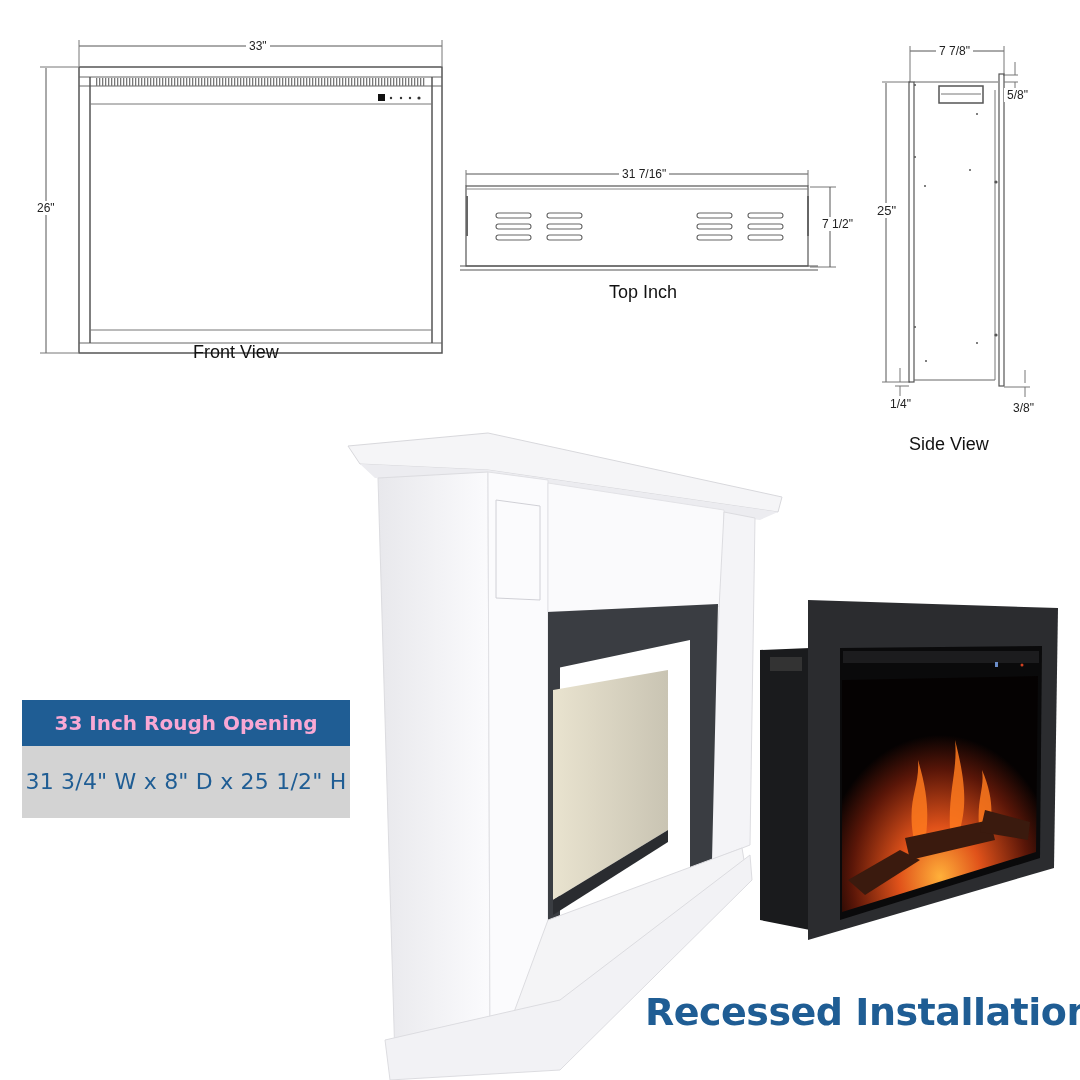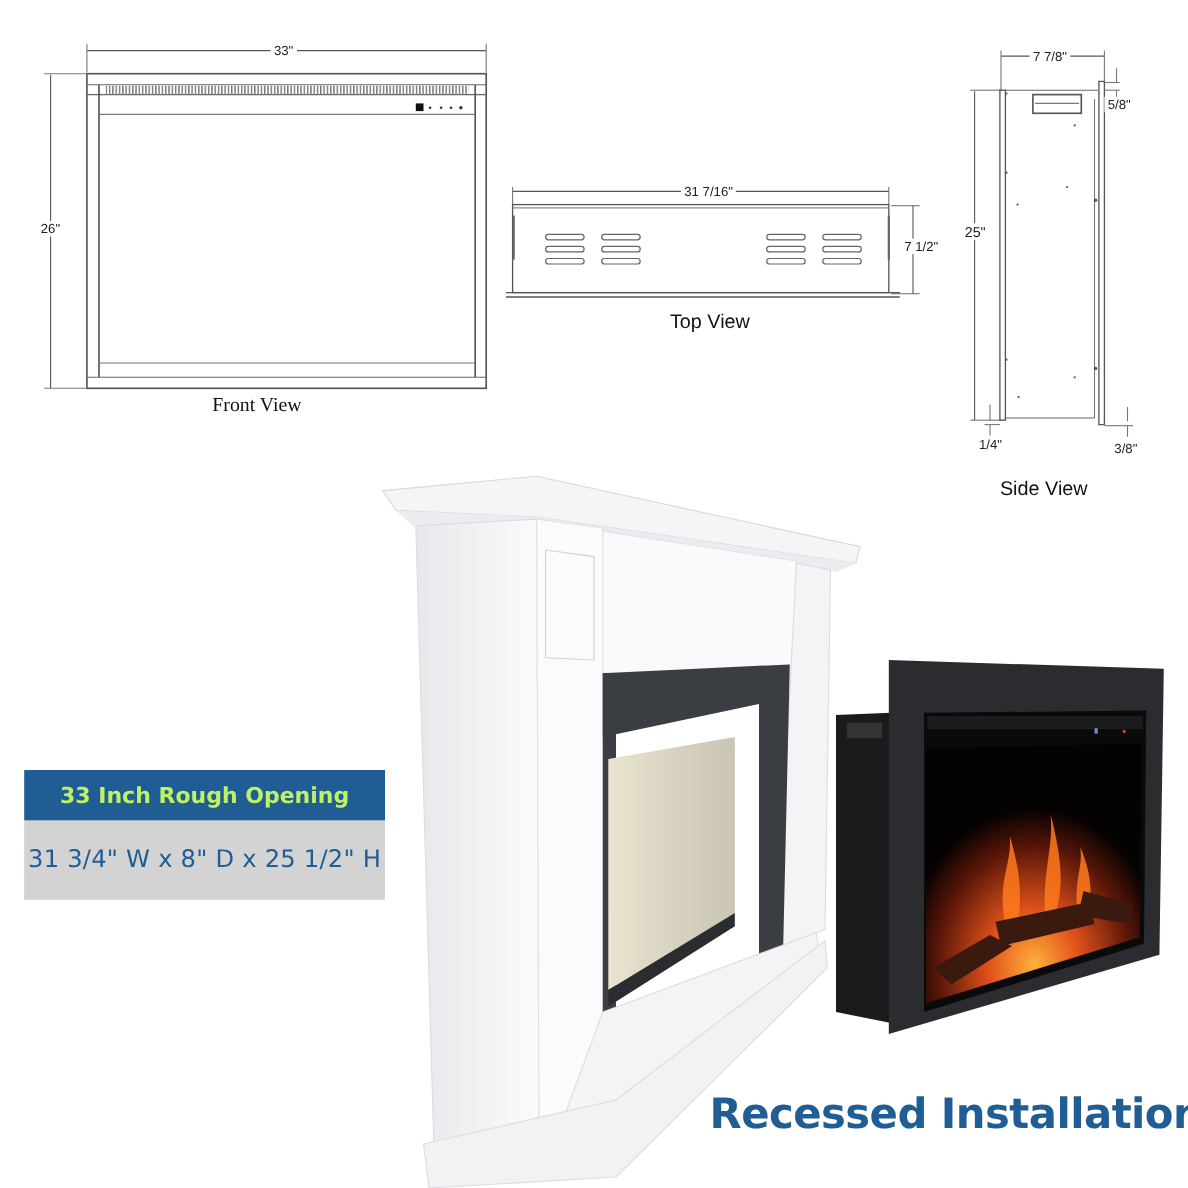--- a/index.html
+++ b/index.html
@@ -2,21 +2,21 @@
 <html><head>
 <meta charset="utf-8">
 <style>
   html, body { margin:0; padding:0; background:#ffffff; }
   body { width:1080px; height:1080px; position:relative; overflow:hidden; font-family:"Liberation Sans", sans-serif; }
   .abs { position:absolute; }
   .dim { font-family:"Liberation Sans", sans-serif; font-size:12px; color:#222; background:#fff; padding:0 3px; white-space:nowrap; }
   .view-label { font-family:"Liberation Sans", sans-serif; font-size:18px; color:#111; white-space:nowrap; }
   svg { position:absolute; overflow:visible; }
   .callout { position:absolute; left:22px; top:700px; width:328px; }
-  .callout-head { background:#1f5d94; color:#bef264; font-family:"DejaVu Sans", sans-serif; font-weight:bold; font-size:20px; height:46px; line-height:46px; text-align:center; }
+  .callout-head { background:#1f5d94; color:#f9a8d4; font-family:"DejaVu Sans", sans-serif; font-weight:bold; font-size:20px; height:46px; line-height:46px; text-align:center; }
   .callout-body { background:#d3d3d3; color:#1f5d94; font-family:"DejaVu Sans", sans-serif; font-size:22px; height:72px; line-height:72px; text-align:center; letter-spacing:0.2px; }
   .recessed { position:absolute; left:645px; top:990px; font-family:"DejaVu Sans", sans-serif; font-weight:bold; font-size:38px; color:#1f5d94; white-space:nowrap; letter-spacing:-0.5px; }
 </style>
 </head>
 <body>
 
 <div>
   <svg style="left:0;top:0" width="1080" height="400">
 
     <line x1="79" y1="46" x2="442" y2="46" stroke="#555" stroke-width="1"></line>
@@ -45,21 +45,21 @@
     </defs>
 
     <rect x="378" y="94" width="7" height="7" fill="#111"></rect>
     <circle cx="391" cy="98" r="1.2" fill="#333"></circle>
     <circle cx="401" cy="98" r="1.2" fill="#333"></circle>
     <circle cx="410" cy="98" r="1.2" fill="#333"></circle>
     <circle cx="419" cy="98" r="1.6" fill="#333"></circle>
   </svg>
   <span class="abs dim" style="left:246px;top:39px;">33"</span>
   <span class="abs dim" style="left:34px;top:201px;">26"</span>
-  <span class="abs view-label" style="left:193px;top:358px;font-family:Liberation Serif, serif;">Front View</span>
+  <span class="abs view-label" style="left:193px;top:342px;">Front View</span>
 </div>
 
 <div>
   <svg style="left:0;top:0" width="1080" height="400">
     <line x1="466" y1="174" x2="808" y2="174" stroke="#555" stroke-width="1"></line>
     <line x1="466" y1="170" x2="466" y2="186" stroke="#777"></line>
     <line x1="808" y1="170" x2="808" y2="186" stroke="#777"></line>
     <line x1="810" y1="187" x2="836" y2="187" stroke="#777"></line>
     <line x1="810" y1="267" x2="836" y2="267" stroke="#777"></line>
     <line x1="830" y1="187" x2="830" y2="267" stroke="#555"></line>
@@ -80,21 +80,21 @@
       <rect x="697" y="213" width="35" height="5" rx="2.5"></rect>
       <rect x="697" y="224" width="35" height="5" rx="2.5"></rect>
       <rect x="697" y="235" width="35" height="5" rx="2.5"></rect>
       <rect x="748" y="213" width="35" height="5" rx="2.5"></rect>
       <rect x="748" y="224" width="35" height="5" rx="2.5"></rect>
       <rect x="748" y="235" width="35" height="5" rx="2.5"></rect>
     </g>
   </svg>
   <span class="abs dim" style="left:619px;top:167px;">31 7/16"</span>
   <span class="abs dim" style="left:819px;top:217px;">7 1/2"</span>
-  <span class="abs view-label" style="left:609px;top:282px;">Top View</span>
+  <span class="abs view-label" style="left:609px;top:282px;">Top Inch</span>
 </div>
 
 <div>
   <svg style="left:0;top:0" width="1080" height="450">
     <line x1="910" y1="51" x2="1004" y2="51" stroke="#555"></line>
     <line x1="910" y1="46" x2="910" y2="82" stroke="#777"></line>
     <line x1="1004" y1="46" x2="1004" y2="76" stroke="#777"></line>
     <line x1="886" y1="83" x2="886" y2="382" stroke="#555"></line>
     <line x1="882" y1="82" x2="910" y2="82" stroke="#777"></line>
     <line x1="882" y1="382" x2="910" y2="382" stroke="#777"></line>

